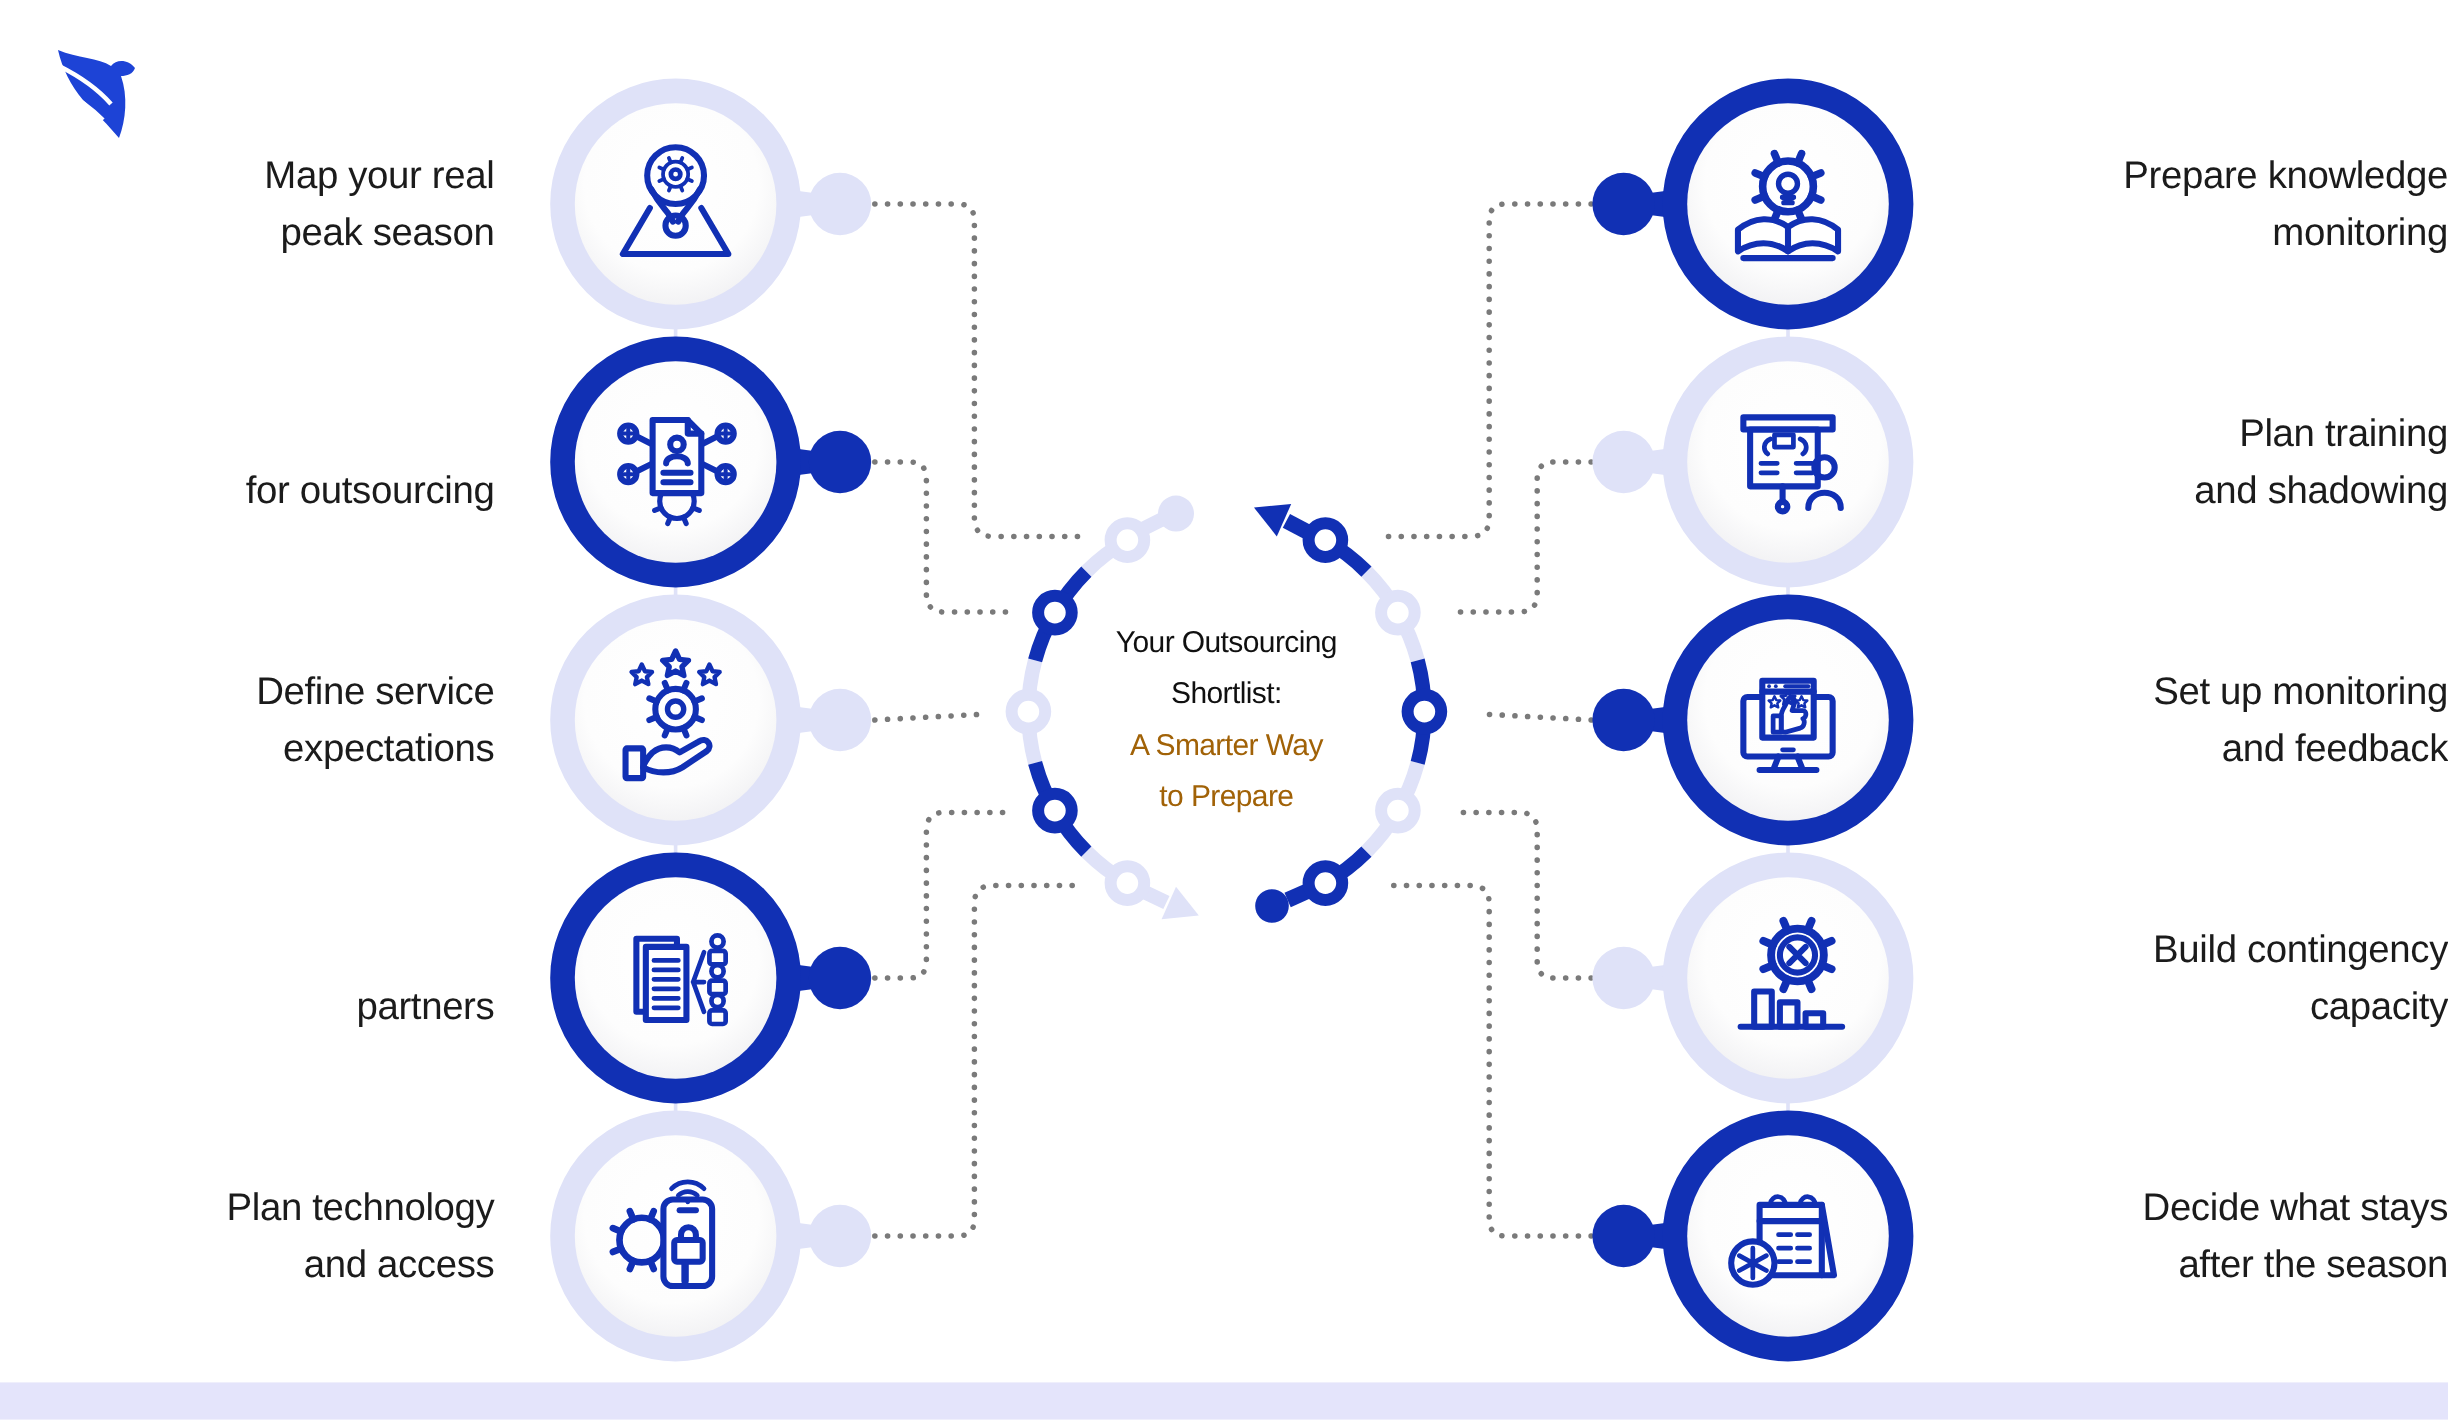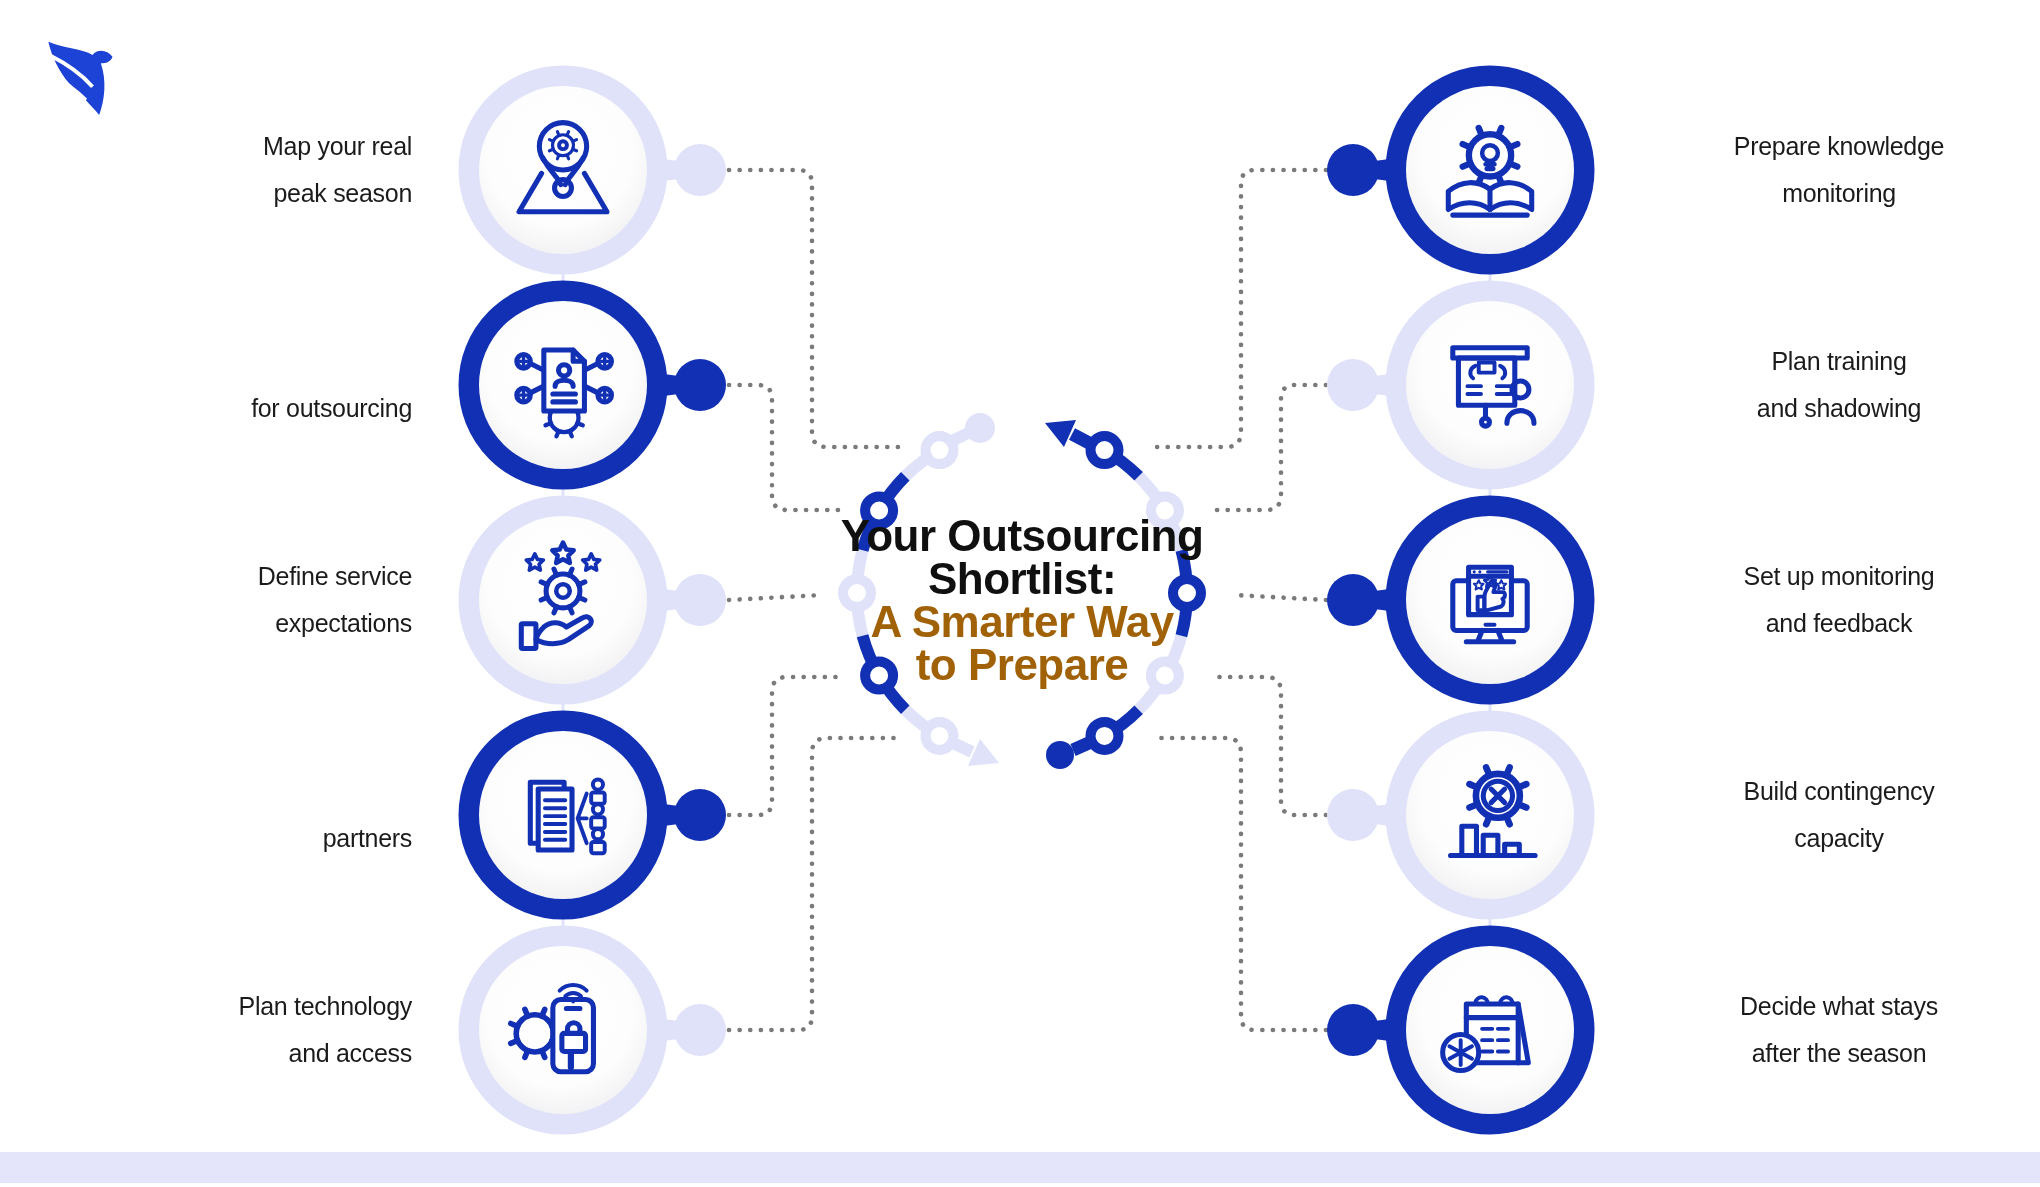--- a/index.html
+++ b/index.html
@@ -7,26 +7,26 @@
        font-family:"Liberation Sans",sans-serif;}
   .overlay{position:absolute;left:0;top:0;z-index:1;}
   .item{position:absolute;width:290px;height:216px;z-index:2;}
   .item .bubble{position:absolute;left:0;top:0;width:290px;height:216px;}
   .item.right .bubble{transform:scaleX(-1);}
   .item .icon{position:absolute;top:46px;width:124px;height:124px;}
   .item.left  .icon{left:43px;}
   .item.right .icon{left:123px;}
   .item.light{color:#dfe2f8;}
   .item.dark{color:#1130b4;}
-  .label{position:absolute;z-index:3;font-size:25px;line-height:47px;
+  .label{position:absolute;z-index:3;font-size:32px;line-height:47px;
          color:#1b1b1b;letter-spacing:-0.3px;}
   .label.l{left:0;width:412px;text-align:right;}
-  .label.r{left:1638px;width:402px;text-align:center;}
+  .label.r{left:1638px;width:402px;text-align:right;}
   .center-text{position:absolute;left:822px;top:514px;width:400px;z-index:2;
-         text-align:center;font-weight:bold;font-size:44px;line-height:43px;
+         text-align:center;font-weight:normal;font-size:25px;line-height:43px;
          letter-spacing:-0.5px;}
   .center-text .t{color:#101010;}
   .center-text .s{color:#a16207;}
   .footer-bar{position:absolute;left:0;top:1152px;width:2040px;height:31px;
          background:#e4e4fb;z-index:1;}
   .logo{position:absolute;left:24px;top:20px;width:92px;height:100px;z-index:3;}
 </style>
 </head>
 <body>
 

